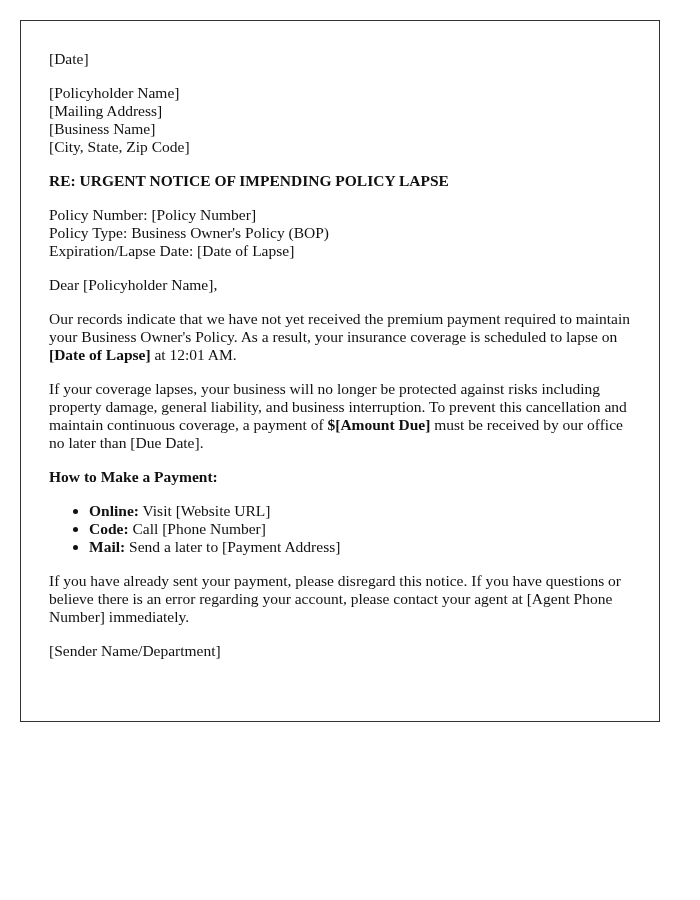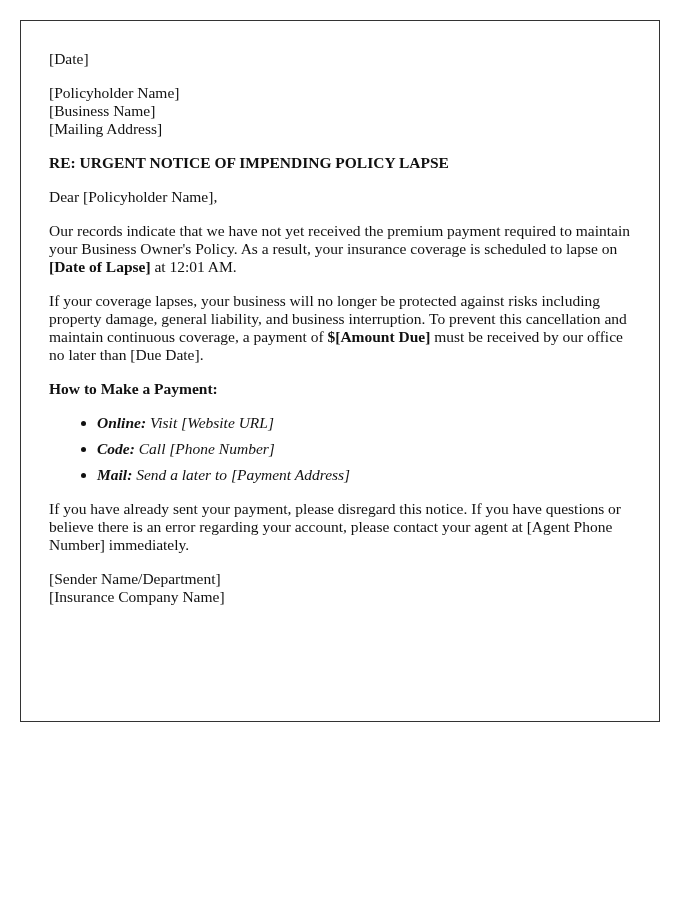--- a/index.html
+++ b/index.html
@@ -30,55 +30,60 @@
     .line { display: block; }
     .subject { font-weight: bold; margin: 0 0 16px 0; }
     .para { margin: 4px 0 16px 0; }
     b { font-weight: bold; }
     .howto { font-weight: bold; margin: 0 0 16px 0; }
     ul.pay {
       margin: 0 0 16px 0;
       padding-left: 40px;
       list-style: disc;
     }
-    ul.pay li { margin: 8px; font-style: italic; }
+    ul.pay li { margin: 0; }
   </style>
 </head>
 <body>
 
 <div class="letter">
 
   <p class="block">
     <span class="line">[Date]</span>
   </p>
 
   <p class="block">
     <span class="line">[Policyholder Name]</span>
+    <span class="line">[Mailing Address]</span>
     <span class="line">[Business Name]</span>
-    <span class="line">[Mailing Address]</span>
+    <span class="line">[City, State, Zip Code]</span>
   </p>
 
   <p class="subject">RE: URGENT NOTICE OF IMPENDING POLICY LAPSE</p>
 
+  <p class="block">
+    <span class="line">Policy Number: [Policy Number]</span>
+    <span class="line">Policy Type: Business Owner's Policy (BOP)</span>
+    <span class="line">Expiration/Lapse Date: [Date of Lapse]</span>
+  </p>
 
   <p class="para">Dear [Policyholder Name],</p>
 
   <p class="para"><span>Our records indicate that we have not yet received the premium payment required to maintain your Business Owner's Policy. As a result, your insurance coverage is scheduled to lapse on </span><b>[Date of Lapse]</b><span> at 12:01 AM.</span></p>
 
   <p class="para"><span>If your coverage lapses, your business will no longer be protected against risks including property damage, general liability, and business interruption. To prevent this cancellation and maintain continuous coverage, a payment of </span><b>$[Amount Due]</b><span> must be received by our office no later than [Due Date].</span></p>
 
   <p class="howto">How to Make a Payment:</p>
 
   <ul class="pay">
     <li><b>Online:</b><span> Visit [Website URL]</span></li>
     <li><b>Code:</b><span> Call [Phone Number]</span></li>
     <li><b>Mail:</b><span> Send a later to [Payment Address]</span></li>
   </ul>
 
   <p class="para">If you have already sent your payment, please disregard this notice. If you have questions or believe there is an error regarding your account, please contact your agent at [Agent Phone Number] immediately.</p>
 
 
   <p class="block">
     <span class="line">[Sender Name/Department]</span>
-    <span class="line">[Insurance Company Name]</span>
   </p>
 
 </div>
 
 </body></html>

